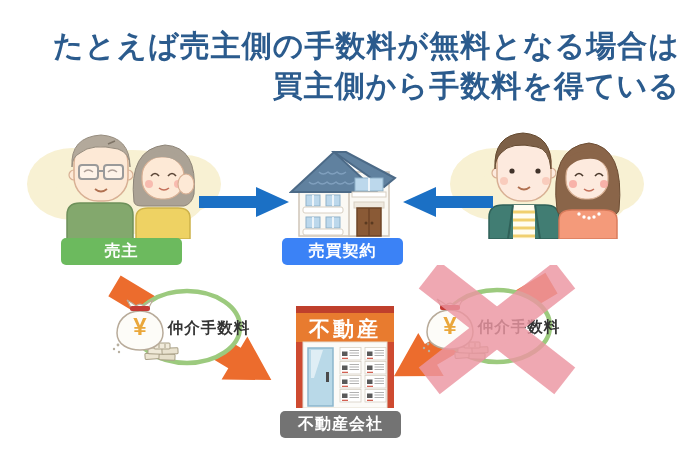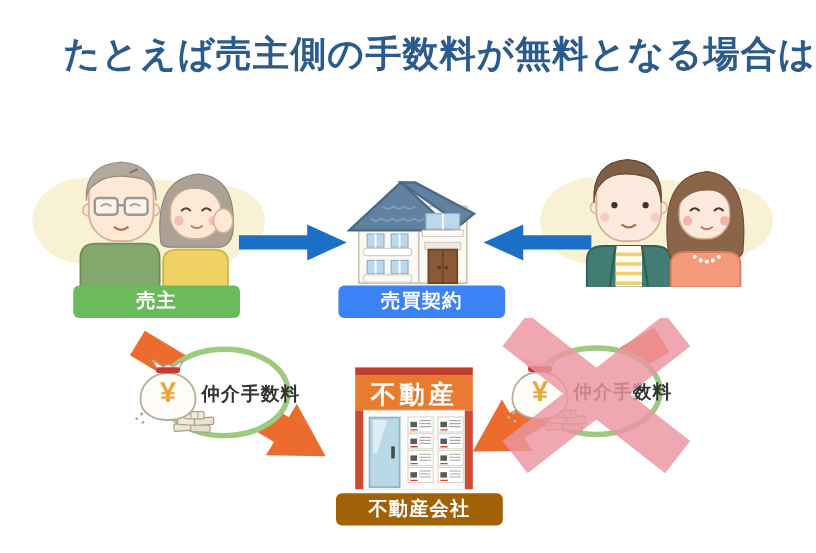--- a/index.html
+++ b/index.html
@@ -1,25 +1,25 @@
 <!DOCTYPE html>
 <html><head>
 <meta charset="utf-8">
 <style>
   html,body{margin:0;padding:0;background:#fff;}
   #stage{position:relative;width:680px;height:461px;background:#ffffff;overflow:hidden;
          font-family:"Liberation Sans","DejaVu Sans",sans-serif;}
   .title{position:absolute;top:26px;left:0;width:680px;text-align:right;
          color:#2b5b8d;font-weight:bold;font-size:30px;line-height:40px;letter-spacing:1px;}
-  .pill{position:absolute;width:139px;height:27px;border-radius:5px;color:#fff;
+  .pill{position:absolute;width:121px;height:27px;border-radius:5px;color:#fff;
         font-weight:bold;font-size:16px;display:flex;align-items:center;justify-content:center;
         letter-spacing:1px;}
   .pill-green{background:#6cba5e;}
   .pill-orange{background:#3b82f6;}
-  .pill-gray{background:#a16207;}
+  .pill-gray{background:#737373;}
   .abs{position:absolute;}
   svg text{font-family:"Liberation Sans","DejaVu Sans",sans-serif;}
 </style>
 </head>
 <body>
 
 <div id="stage">
 
   <svg width="0" height="0" style="position:absolute">
     <defs>
@@ -52,20 +52,21 @@
         <line x1="9.5" y1="3" x2="19" y2="3" stroke="#a8a8a8" stroke-width="0.9"></line>
         <line x1="9.5" y1="5.5" x2="19" y2="5.5" stroke="#a8a8a8" stroke-width="0.9"></line>
         <line x1="9.5" y1="8" x2="19" y2="8" stroke="#a8a8a8" stroke-width="0.9"></line>
         <line x1="2" y1="10.8" x2="8" y2="10.8" stroke="#cc4433" stroke-width="1.1"></line>
       </g>
     </defs>
   </svg>
 
   <div class="title">
     <div>たとえば売主側の手数料が無料となる場合は</div>
+    <div>買主側から手数料を得ている</div>
   </div>
 
   <svg class="abs" style="left:22px;top:122px" width="200" height="117" viewBox="0 0 200 117">
     <ellipse cx="50" cy="62" rx="45" ry="36" fill="#f8f1d3"></ellipse>
     <ellipse cx="110" cy="70" rx="76" ry="42" fill="#f8f1d3"></ellipse>
     <ellipse cx="163" cy="62" rx="36" ry="29" fill="#f8f1d3"></ellipse>
 
     <path d="M45,117 L45,93 Q45,81 58,81 L98,81 Q111,81 111,93 L111,117 Z" fill="#83a86d" stroke="#6d905a" stroke-width="1.5"></path>
     <circle cx="52" cy="53" r="5" fill="#fde9d6" stroke="#d8b094" stroke-width="1.2"></circle>
     <circle cx="106" cy="53" r="5" fill="#fde9d6" stroke="#d8b094" stroke-width="1.2"></circle>

